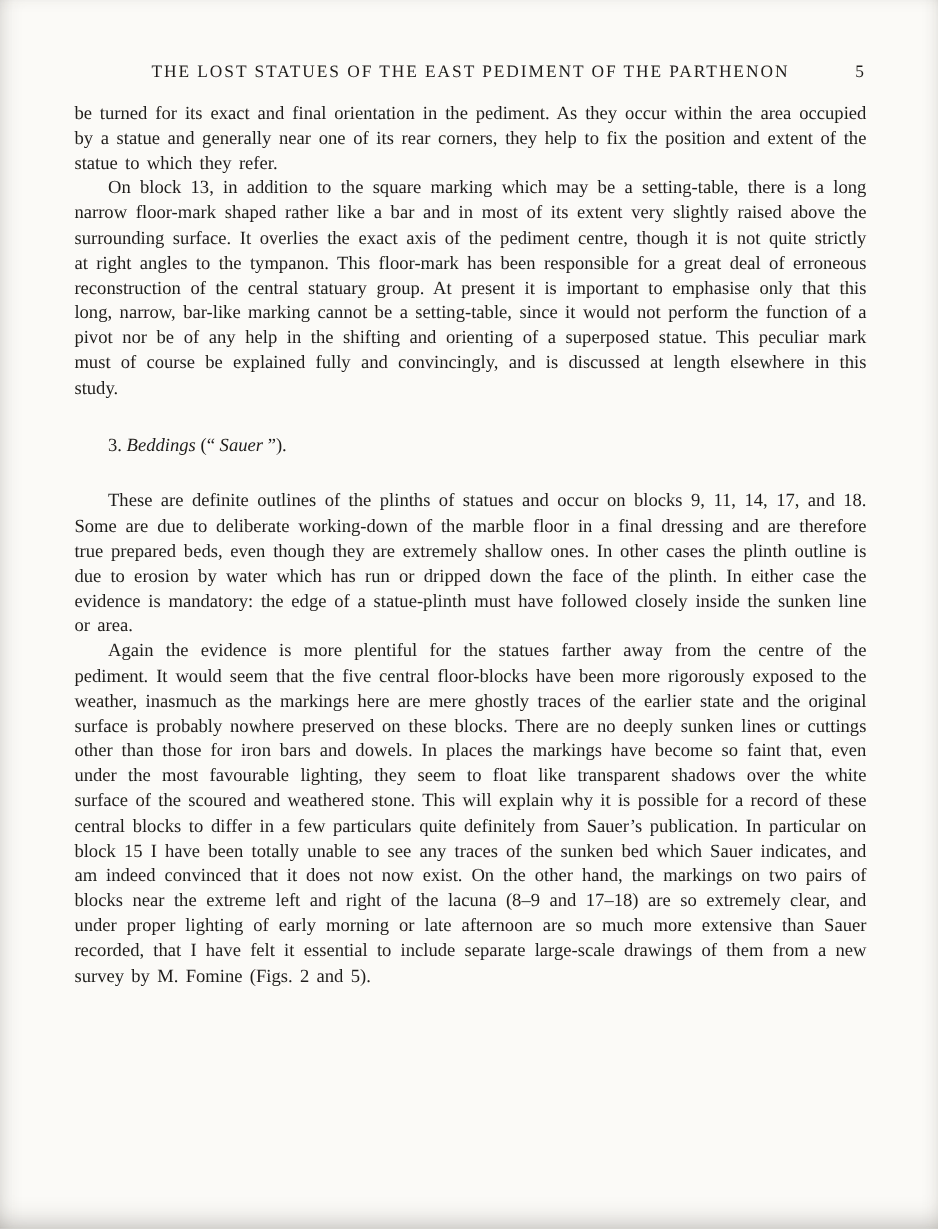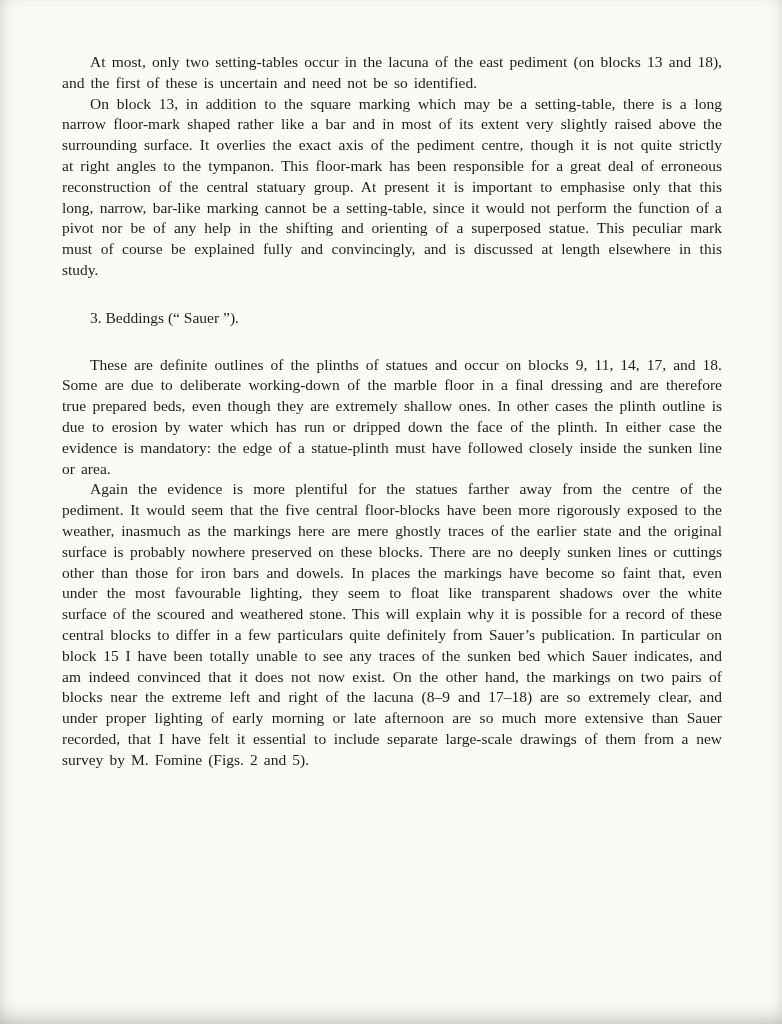--- a/index.html
+++ b/index.html
@@ -50,31 +50,36 @@
   .body-text p.indent {
     text-indent: 28px;
   }
   .section-heading {
     margin: 27px 0 26px 0;
     font-size: 15.5px;
     line-height: 20.8px;
     text-indent: 28px;
   }
   .it {
+    font-style: italic;
   }
 </style>
 </head>
 <body>
 
 <div class="scan">
   <div class="content">
 
+    <div class="running-head">
+      <span>THE LOST STATUES OF THE EAST PEDIMENT OF THE PARTHENON</span>
+      <span class="pagenum">5</span>
+    </div>
 
     <div class="body-text">
-      <p class="indent">At most, only two setting-tables occur in the lacuna of the east pediment (on blocks 13 and 18), and the first of these is uncertain and need not be so identified.</p>
+      <p>be turned for its exact and final orientation in the pediment.  As they occur within the area occupied by a statue and generally near one of its rear corners, they help to fix the position and extent of the statue to which they refer.</p>
       <p class="indent">On block 13, in addition to the square marking which may be a setting-table, there is a long narrow floor-mark shaped rather like a bar and in most of its extent very slightly raised above the surrounding surface.  It overlies the exact axis of the pediment centre, though it is not quite strictly at right angles to the tympanon.  This floor-mark has been responsible for a great deal of erroneous reconstruction of the central statuary group.  At present it is important to emphasise only that this long, narrow, bar-like marking cannot be a setting-table, since it would not perform the function of a pivot nor be of any help in the shifting and orienting of a superposed statue.  This peculiar mark must of course be explained fully and convincingly, and is discussed at length elsewhere in this study.</p>
 
       <div class="section-heading"><span>3. </span><span class="it">Beddings</span><span> (“ </span><span class="it">Sauer</span><span> ”).</span></div>
 
       <p class="indent">These are definite outlines of the plinths of statues and occur on blocks 9, 11, 14, 17, and 18.  Some are due to deliberate working-down of the marble floor in a final dressing and are therefore true prepared beds, even though they are extremely shallow ones.  In other cases the plinth outline is due to erosion by water which has run or dripped down the face of the plinth.  In either case the evidence is mandatory: the edge of a statue-plinth must have followed closely inside the sunken line or area.</p>
       <p class="indent">Again the evidence is more plentiful for the statues farther away from the centre of the pediment.  It would seem that the five central floor-blocks have been more rigorously exposed to the weather, inasmuch as the markings here are mere ghostly traces of the earlier state and the original surface is probably nowhere preserved on these blocks. There are no deeply sunken lines or cuttings other than those for iron bars and dowels. In places the markings have become so faint that, even under the most favourable lighting, they seem to float like transparent shadows over the white surface of the scoured and weathered stone.  This will explain why it is possible for a record of these central blocks to differ in a few particulars quite definitely from Sauer’s publication.  In particular on block 15 I have been totally unable to see any traces of the sunken bed which Sauer indicates, and am indeed convinced that it does not now exist.  On the other hand, the markings on two pairs of blocks near the extreme left and right of the lacuna (8–9 and 17–18) are so extremely clear, and under proper lighting of early morning or late afternoon are so much more extensive than Sauer recorded, that I have felt it essential to include separate large-scale drawings of them from a new survey by M. Fomine (Figs. 2 and 5).</p>
     </div>
 
   </div>
 </div>

